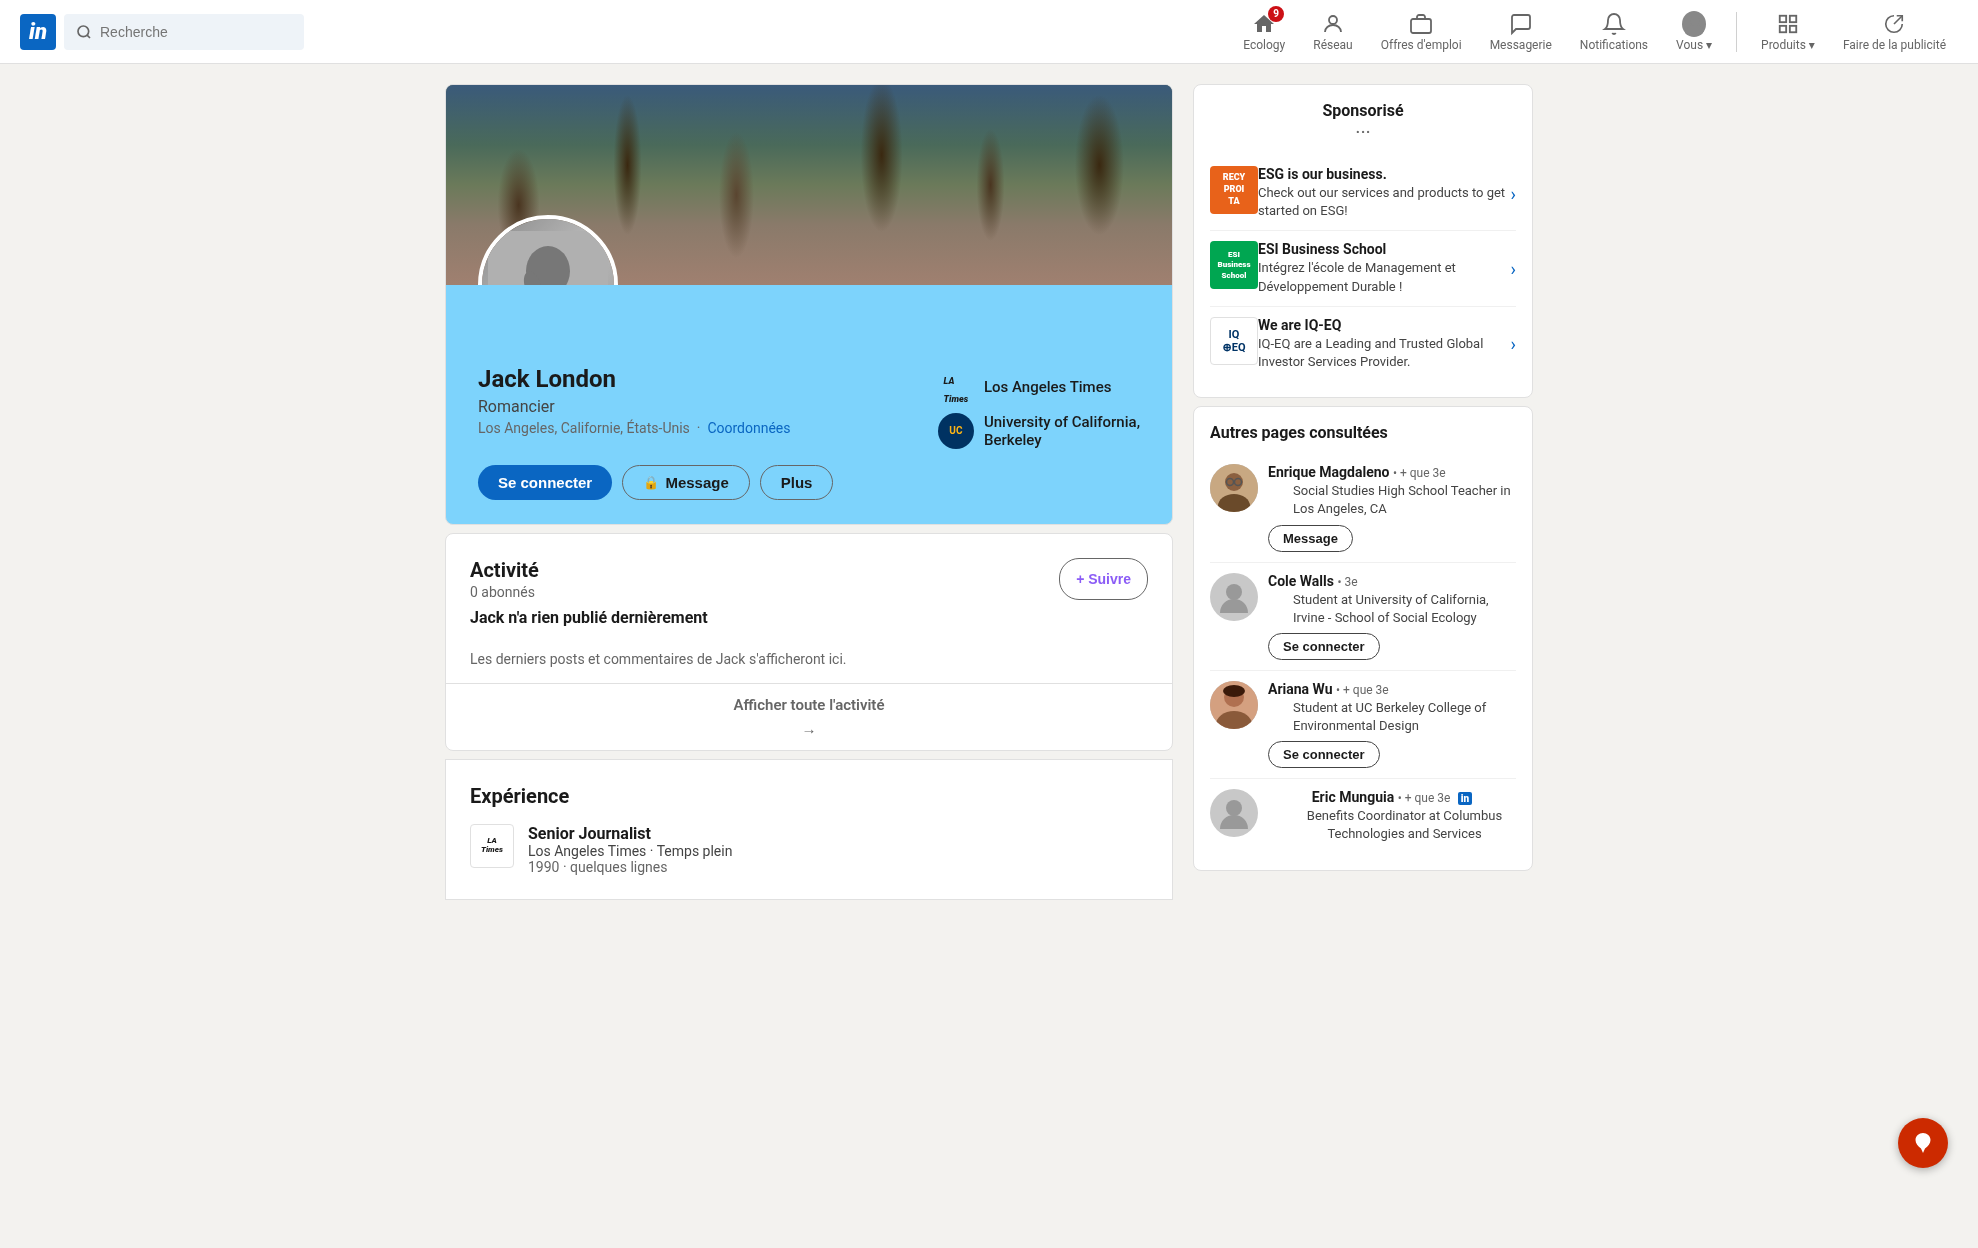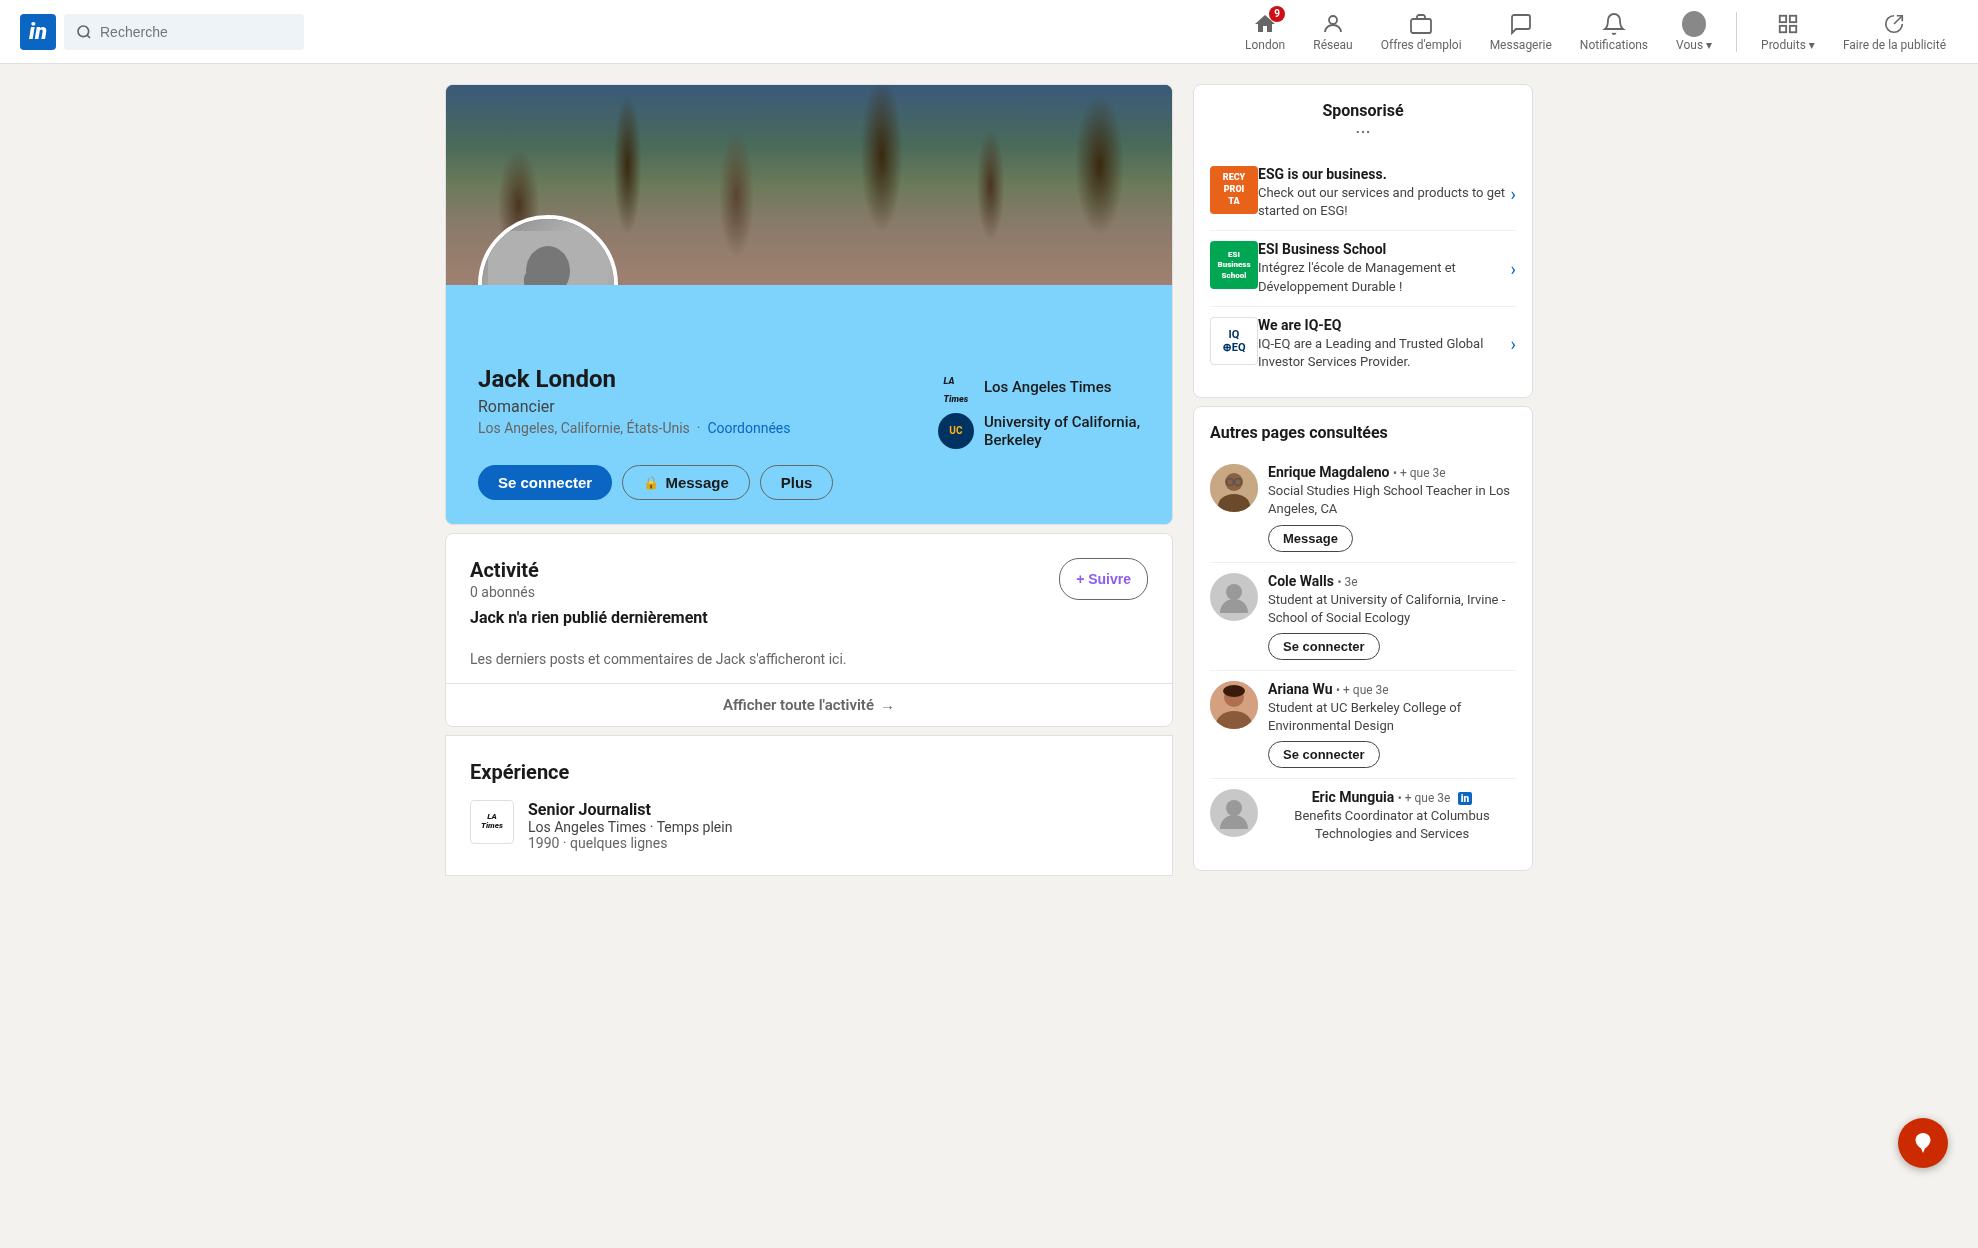--- a/index.html
+++ b/index.html
@@ -350,20 +350,21 @@
       align-items: center;
       justify-content: center;
       gap: 6px;
       color: #666;
       font-size: 15px;
       font-weight: 600;
       cursor: pointer;
       padding: 12px;
       border-top: 1px solid #e0e0e0;
       margin: 16px -24px -24px;
+      flex-direction: column;
     }
 
     
     .experience-card {
       background: #fff;
       border-radius: 0;
       border: 1px solid #e0e0e0;
       padding: 24px;
     }
     .exp-item {
@@ -528,20 +529,21 @@
     .person-degree {
       font-size: 12px;
       color: #666;
       font-weight: 400;
     }
     .person-desc {
       font-size: 13px;
       color: #444;
       margin-top: 2px;
       line-height: 1.4;
+      margin-left: 25px;
     }
     .person-btn {
       border: 1.5px solid #444;
       border-radius: 20px;
       padding: 5px 14px;
       font-size: 13px;
       font-weight: 600;
       background: transparent;
       cursor: pointer;
       color: #1a1a1a;
@@ -596,21 +598,21 @@
   <div class="navbar-spacer"></div>
   <div class="nav-items">
 
     <div class="nav-item">
       <div class="nav-item-icon">
         <svg width="24" height="24" viewBox="0 0 24 24" fill="#666">
             <path d="M10 20v-6h4v6h5v-8h3L12 3 2 12h3v8z"></path>
           </svg>
         <span class="nav-badge">9</span>
       </div>
-      <span class="nav-item-label">London</span>
+      <span class="nav-item-label">Ecology</span>
     </div>
 
     <div class="nav-item">
       <div class="nav-item-icon">
         <svg width="24" height="24" viewBox="0 0 24 24" fill="none" stroke="#666" stroke-width="1.8">
             <circle cx="12" cy="8" r="4"></circle>
             <path d="M4 20c0-4 3.6-7 8-7s8 3 8 7"></path>
           </svg>
       </div>
       <span class="nav-item-label">Réseau</span>

